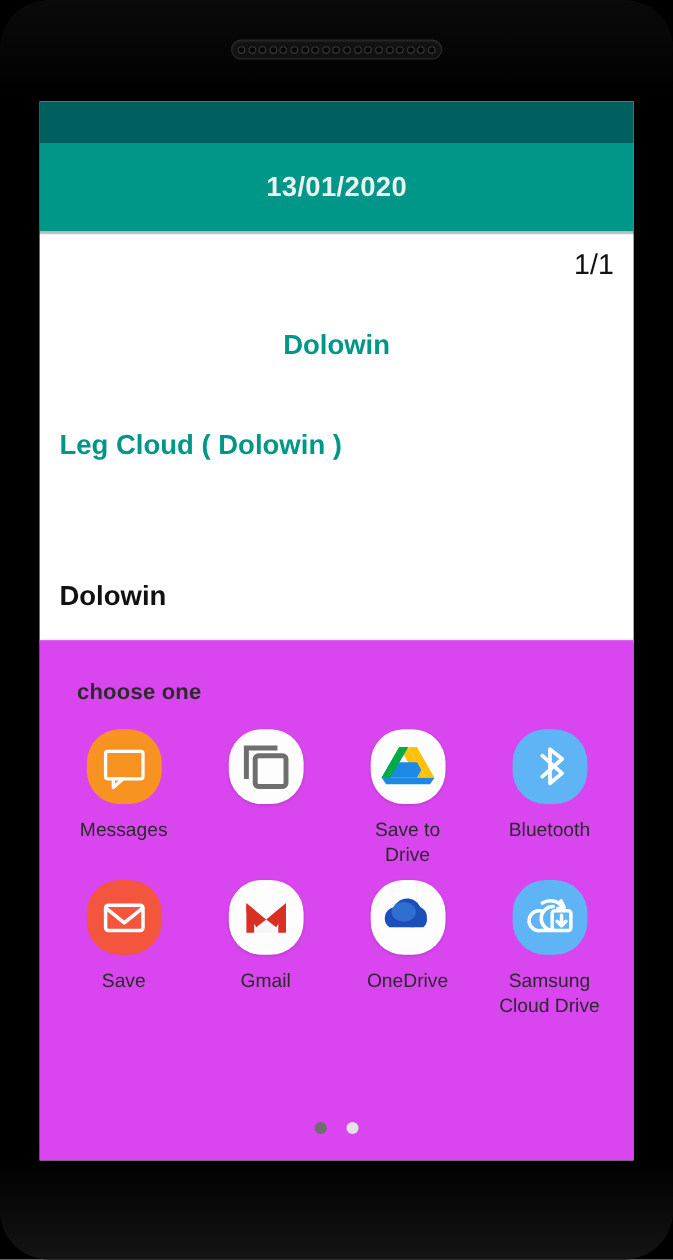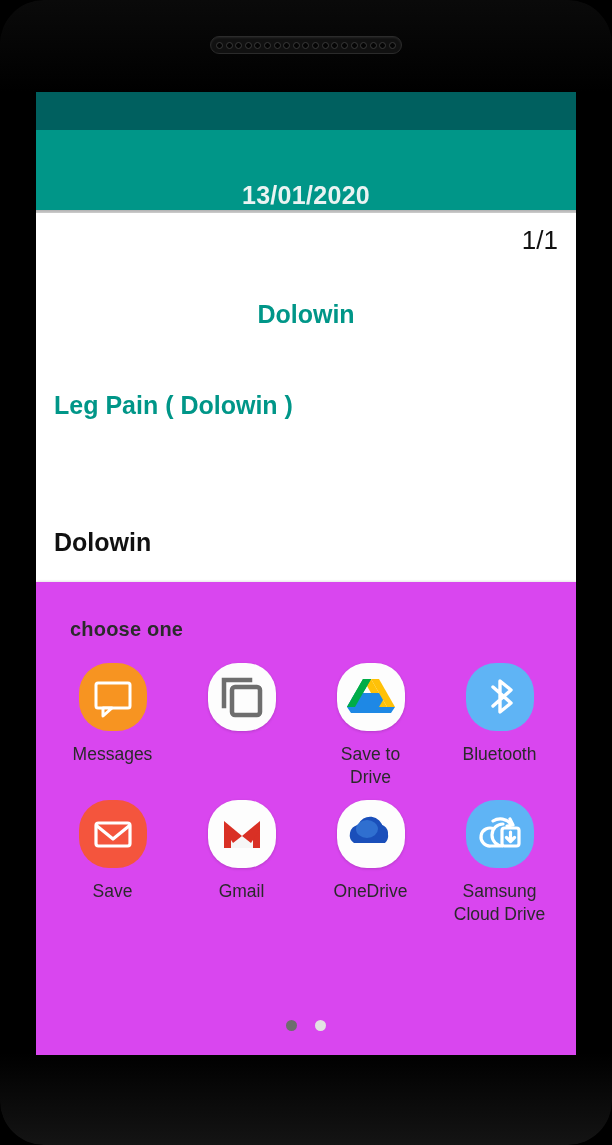--- a/index.html
+++ b/index.html
@@ -26,21 +26,21 @@
   .speaker i{display:block;width:7px;height:7px;border-radius:50%;
     background:#050505;border:1px solid #3a3a3a;box-sizing:border-box;}
   
   .screen{
     position:absolute;left:36px;top:92px;width:540px;height:963px;
     background:#cccccc;overflow:hidden;
   }
   .statusbar{height:38px;background:#00605f;width:100%;}
   .appbar{
     height:80px;background:#009688;width:100%;
-    display:flex;align-items:flex-end;justify-content:center;
+    display:flex;align-items:center;justify-content:center;
   }
   .appbar-title{
     color:#eaf3f2;font-size:25px;font-weight:bold;letter-spacing:.3px;
   }
   .appbar-shadow{height:3px;width:100%;
     background:linear-gradient(180deg,rgba(0,0,0,.13),rgba(0,0,0,0));}
   
   .content{background:#ffffff;padding:0 18px;position:relative;height:372px;box-sizing:border-box;}
   .pagecount{
     text-align:right;font-size:26px;color:#111;padding-top:12px;
@@ -128,21 +128,21 @@
     <div class="statusbar"></div>
 
     <div class="appbar">
       <div class="appbar-title">13/01/2020</div>
     </div>
     <div class="appbar-shadow"></div>
 
     <div class="content">
       <div class="pagecount">1/1</div>
       <div class="drug-title">Dolowin</div>
-      <div class="drug-line">Leg Pain ( Dolowin )</div>
+      <div class="drug-line">Leg Cloud ( Dolowin )</div>
       <div class="drug-note">Dolowin</div>
     </div>
 
     <div class="sheet">
       <div class="sheet-title">choose one</div>
       <div class="grid" id="share-grid">
           <div class="cell">
             <div class="icon">
               <div class="squircle" style="background: rgb(247, 148, 33);">
                 <svg width="68" height="68" viewBox="0 0 68 68">

